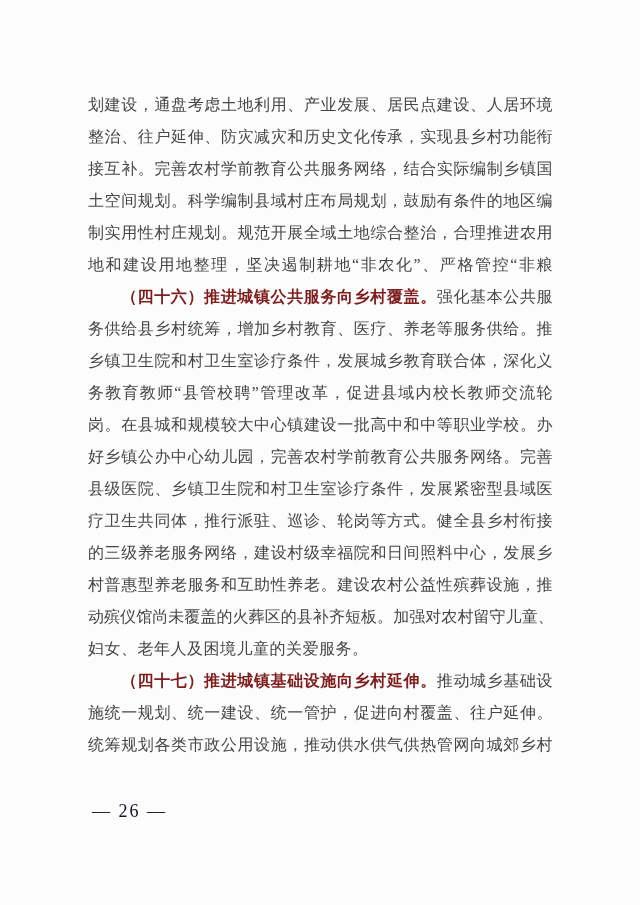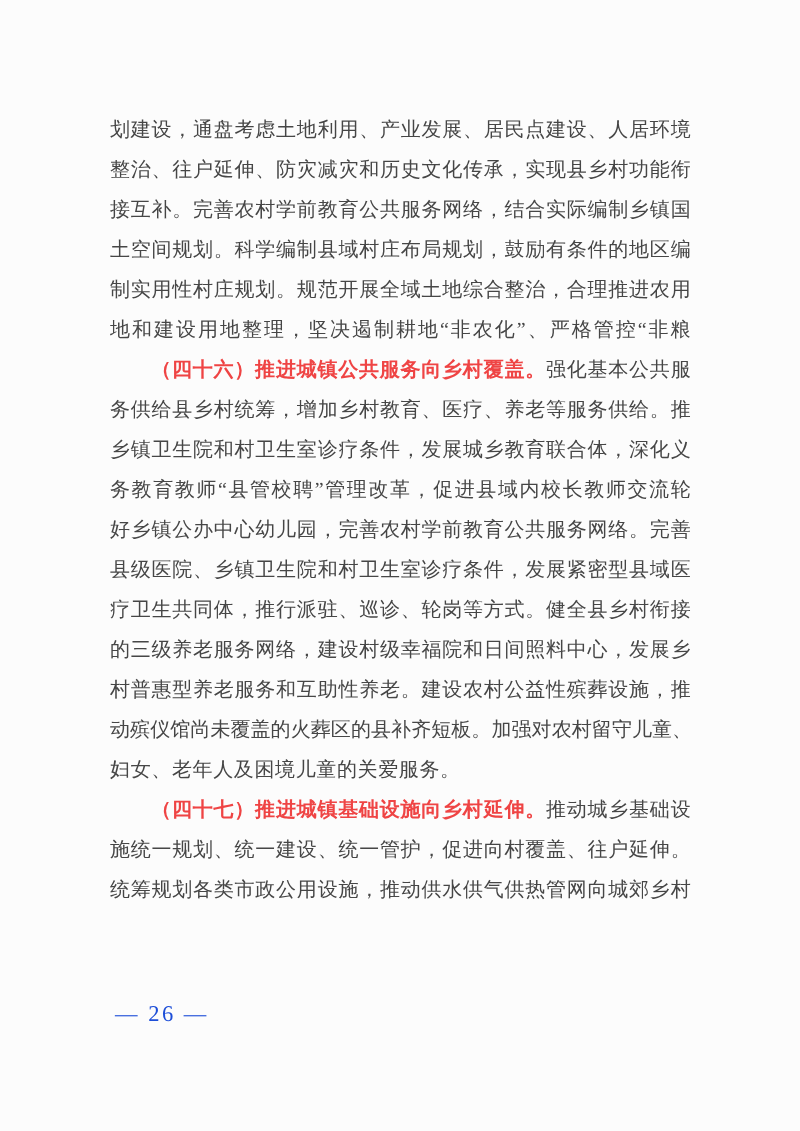--- a/index.html
+++ b/index.html
@@ -40,29 +40,29 @@
     text-align-last: left;
   }
   .line.indent {
     text-indent: 33px;
   }
   .line.tight {
     letter-spacing: -0.7px;
   }
   .b {
     font-weight: 700;
-    color: #ef4444;
+    color: #7f1d1d;
   }
   .page-footer {
     position: absolute;
     left: 92px;
     top: 801px;
     font-size: 18px;
     letter-spacing: 2px;
-    color: #1d4ed8;
+    color: #0f172a;
     text-align: left;
   }
 </style>
 </head>
 <body>
 
 <div class="page">
 
   <div class="text-block">
 
@@ -70,20 +70,21 @@
     <div class="line"><span class="b"></span><span>整治、往户延伸、防灾减灾和历史文化传承，实现县乡村功能衔</span></div>
     <div class="line"><span class="b"></span><span>接互补。完善农村学前教育公共服务网络，结合实际编制乡镇国</span></div>
     <div class="line"><span class="b"></span><span>土空间规划。科学编制县域村庄布局规划，鼓励有条件的地区编</span></div>
     <div class="line"><span class="b"></span><span>制实用性村庄规划。规范开展全域土地综合整治，合理推进农用</span></div>
     <div class="line"><span class="b"></span><span>地和建设用地整理，坚决遏制耕地“非农化”、严格管控“非粮</span></div>
 
     <div class="line indent"><span class="b">（四十六）推进城镇公共服务向乡村覆盖。</span><span>强化基本公共服</span></div>
     <div class="line"><span class="b"></span><span>务供给县乡村统筹，增加乡村教育、医疗、养老等服务供给。推</span></div>
     <div class="line"><span class="b"></span><span>乡镇卫生院和村卫生室诊疗条件，发展城乡教育联合体，深化义</span></div>
     <div class="line"><span class="b"></span><span>务教育教师“县管校聘”管理改革，促进县域内校长教师交流轮</span></div>
+    <div class="line"><span class="b"></span><span>岗。在县城和规模较大中心镇建设一批高中和中等职业学校。办</span></div>
     <div class="line"><span class="b"></span><span>好乡镇公办中心幼儿园，完善农村学前教育公共服务网络。完善</span></div>
     <div class="line"><span class="b"></span><span>县级医院、乡镇卫生院和村卫生室诊疗条件，发展紧密型县域医</span></div>
     <div class="line"><span class="b"></span><span>疗卫生共同体，推行派驻、巡诊、轮岗等方式。健全县乡村衔接</span></div>
     <div class="line"><span class="b"></span><span>的三级养老服务网络，建设村级幸福院和日间照料中心，发展乡</span></div>
     <div class="line"><span class="b"></span><span>村普惠型养老服务和互助性养老。建设农村公益性殡葬设施，推</span></div>
     <div class="line tight"><span class="b"></span><span>动殡仪馆尚未覆盖的火葬区的县补齐短板。加强对农村留守儿童、</span></div>
     <div class="line end"><span class="b"></span><span>妇女、老年人及困境儿童的关爱服务。</span></div>
 
     <div class="line indent"><span class="b">（四十七）推进城镇基础设施向乡村延伸。</span><span>推动城乡基础设</span></div>
     <div class="line"><span class="b"></span><span>施统一规划、统一建设、统一管护，促进向村覆盖、往户延伸。</span></div>

